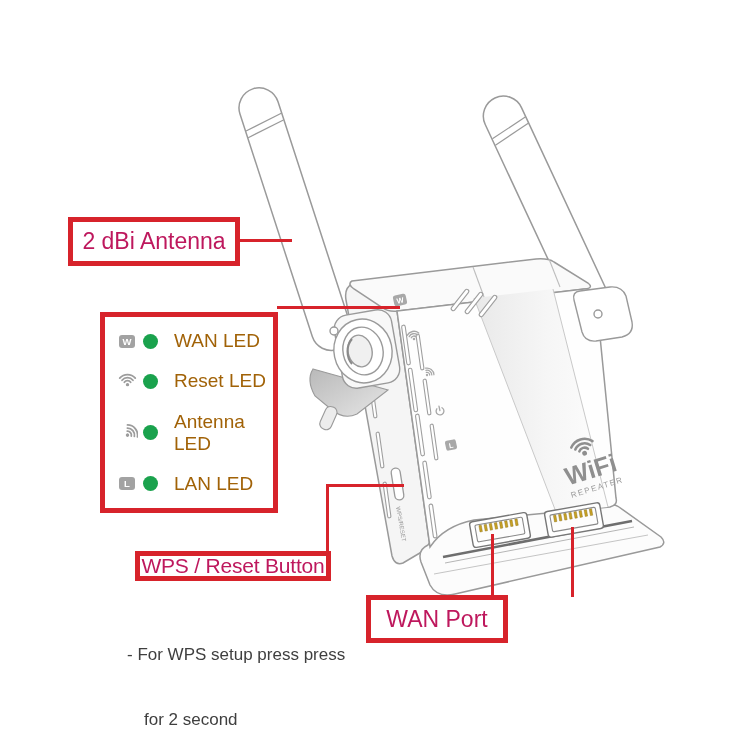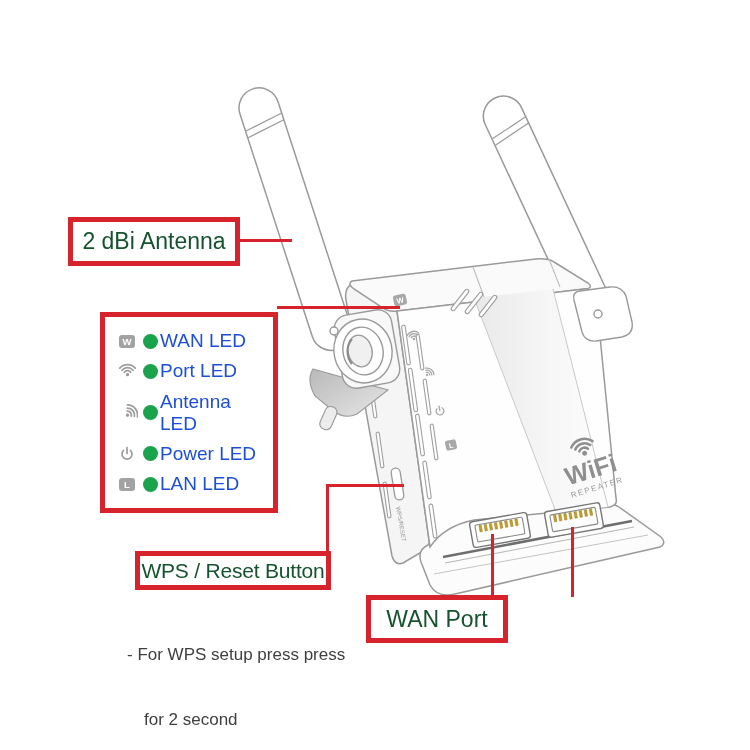--- a/index.html
+++ b/index.html
@@ -2,44 +2,44 @@
 <html><head>
 <meta charset="utf-8">
 <style>
   html,body{margin:0;padding:0;background:#ffffff;}
   .stage{position:relative;width:750px;height:750px;background:#ffffff;overflow:hidden;
          font-family:"Liberation Sans", sans-serif;color:#3d3d3d;}
   .stage svg text{font-family:"Liberation Sans", sans-serif;}
 
   .callout-box{position:absolute;border:5px solid #d7232b;background:#ffffff;
     display:flex;align-items:center;justify-content:center;box-sizing:border-box;
-    color:#14532d;white-space:nowrap;}
+    color:#be185d;white-space:nowrap;}
   .box-antenna{left:68px;top:217px;width:172px;height:49px;font-size:23px;}
-  .box-wps{left:135px;top:551px;width:196px;height:39px;font-size:21px;letter-spacing:-0.2px;}
+  .box-wps{left:135px;top:551px;width:196px;height:30px;font-size:21px;letter-spacing:-0.2px;}
   .box-wan{left:366px;top:595px;width:142px;height:48px;font-size:23px;}
   .box-lan{left:542px;top:595px;width:147px;height:48px;font-size:23px;}
 
   .rline{position:absolute;background:#d7232b;}
   .line-antenna{left:240px;top:239px;width:52px;height:3px;}
   .line-led{left:277px;top:306px;width:123px;height:3px;}
   .line-wps-v{left:326px;top:484px;width:3px;height:70px;}
   .line-wps-h{left:326px;top:484px;width:78px;height:3px;}
   .line-wan{left:491px;top:534px;width:3px;height:63px;}
   .line-lan{left:571px;top:527px;width:3px;height:70px;}
 
   .led-box{position:absolute;left:100px;top:312px;width:178px;height:201px;
     border:5px solid #d7232b;background:#fff;box-sizing:border-box;
     display:flex;flex-direction:column;justify-content:space-between;
     padding:13px 6px 13px 11px;}
   .led-row{display:flex;align-items:center;}
   .icon-cell{width:22px;height:20px;display:flex;align-items:center;justify-content:center;flex:0 0 22px;}
   .badge{display:inline-block;width:16px;height:13px;border-radius:3px;background:#a2a2a2;
     color:#fff;font-size:9.5px;font-weight:bold;line-height:13px;text-align:center;}
   .led-dot{width:15px;height:15px;border-radius:50%;background:#1aa24d;margin-left:5px;flex:0 0 15px;}
-  .led-label{margin-left:2px;font-size:19px;color:#1d4ed8;}
+  .led-label{margin-left:16px;font-size:19px;color:#a16207;}
 
   .wps-notes{position:absolute;left:127px;top:601px;width:260px;font-size:17px;
     line-height:21.5px;color:#3f3f3f;white-space:pre-wrap;}
   .note-indent{padding-left:17px;}
 
   .gicon{color:#9c9c9c;display:block;}
 </style>
 </head>
 <body>
 
@@ -257,44 +257,35 @@
       <span class="led-dot"></span>
       <span class="led-label">WAN LED</span>
     </div>
     <div class="led-row">
       <span class="icon-cell">
         <svg class="gicon" width="21" height="17" viewBox="-10 -9.5 20 13">
             <use href="#wifiGlyph"></use>
           </svg>
       </span>
       <span class="led-dot"></span>
-      <span class="led-label">Port LED</span>
+      <span class="led-label">Reset LED</span>
     </div>
     <div class="led-row">
       <span class="icon-cell">
         <svg class="gicon" width="21" height="18" viewBox="-10 -10 20 16">
             <g transform="rotate(50)">
               <use href="#wifiGlyph"></use>
             </g>
           </svg>
       </span>
       <span class="led-dot"></span>
       <span class="led-label">Antenna LED</span>
     </div>
     <div class="led-row">
       <span class="icon-cell">
-        <svg class="gicon" width="16" height="16" viewBox="-8 -8 16 16">
-            <use href="#powerGlyph"></use>
-          </svg>
-      </span>
-      <span class="led-dot"></span>
-      <span class="led-label">Power LED</span>
-    </div>
-    <div class="led-row">
-      <span class="icon-cell">
         <span class="badge">L</span>
       </span>
       <span class="led-dot"></span>
       <span class="led-label">LAN LED</span>
     </div>
   </div>
 
   <div class="callout-box box-wps">
     <span>WPS / Reset Button</span>
   </div>

